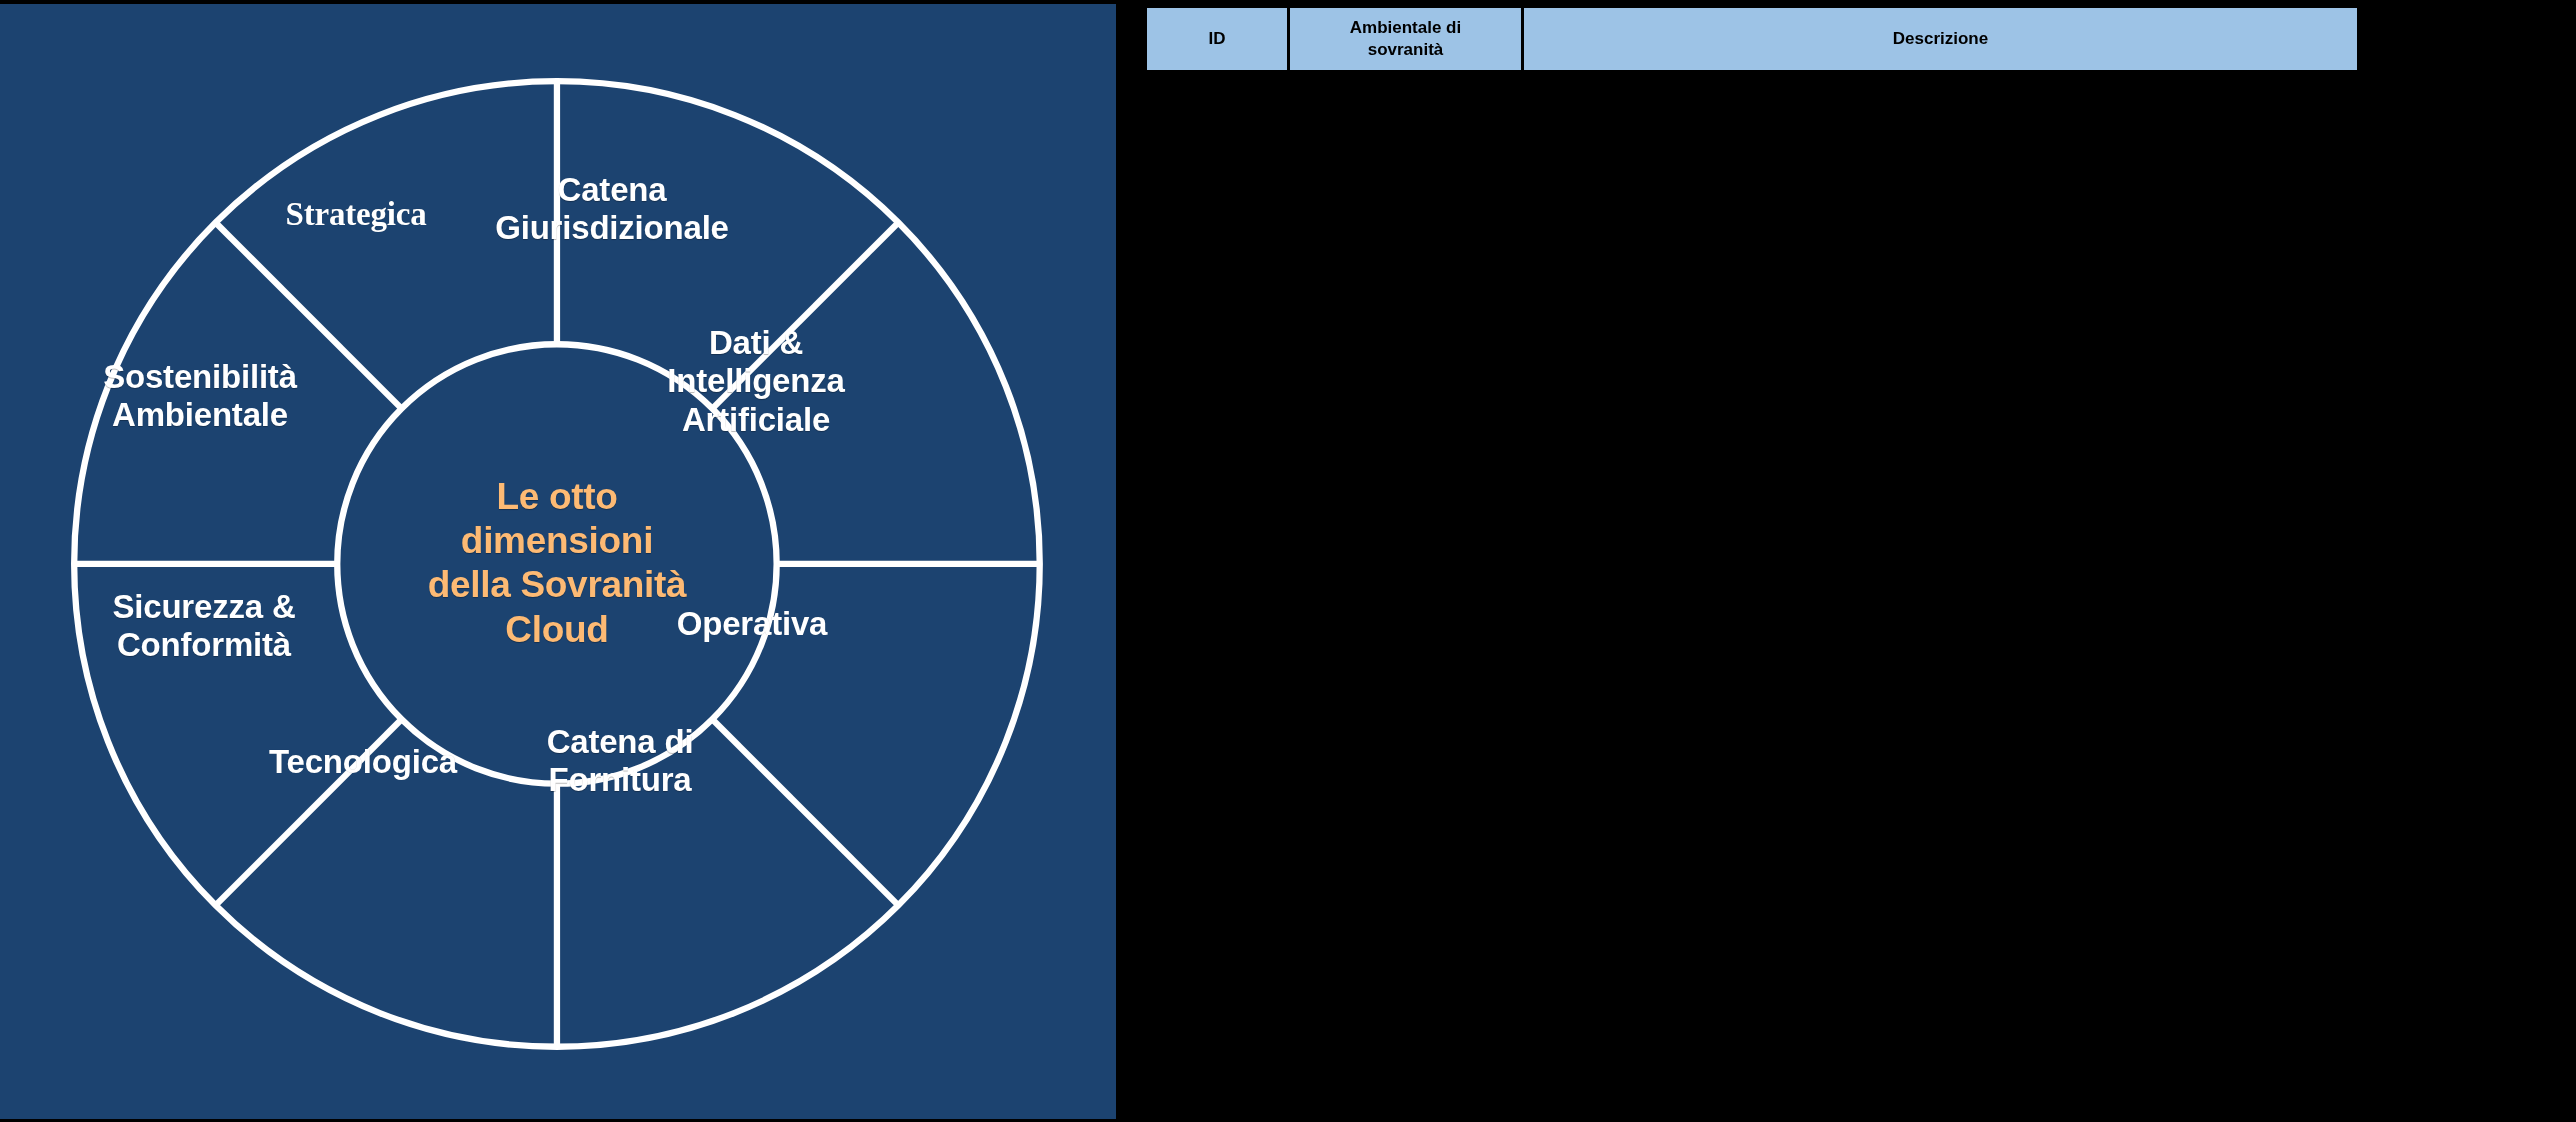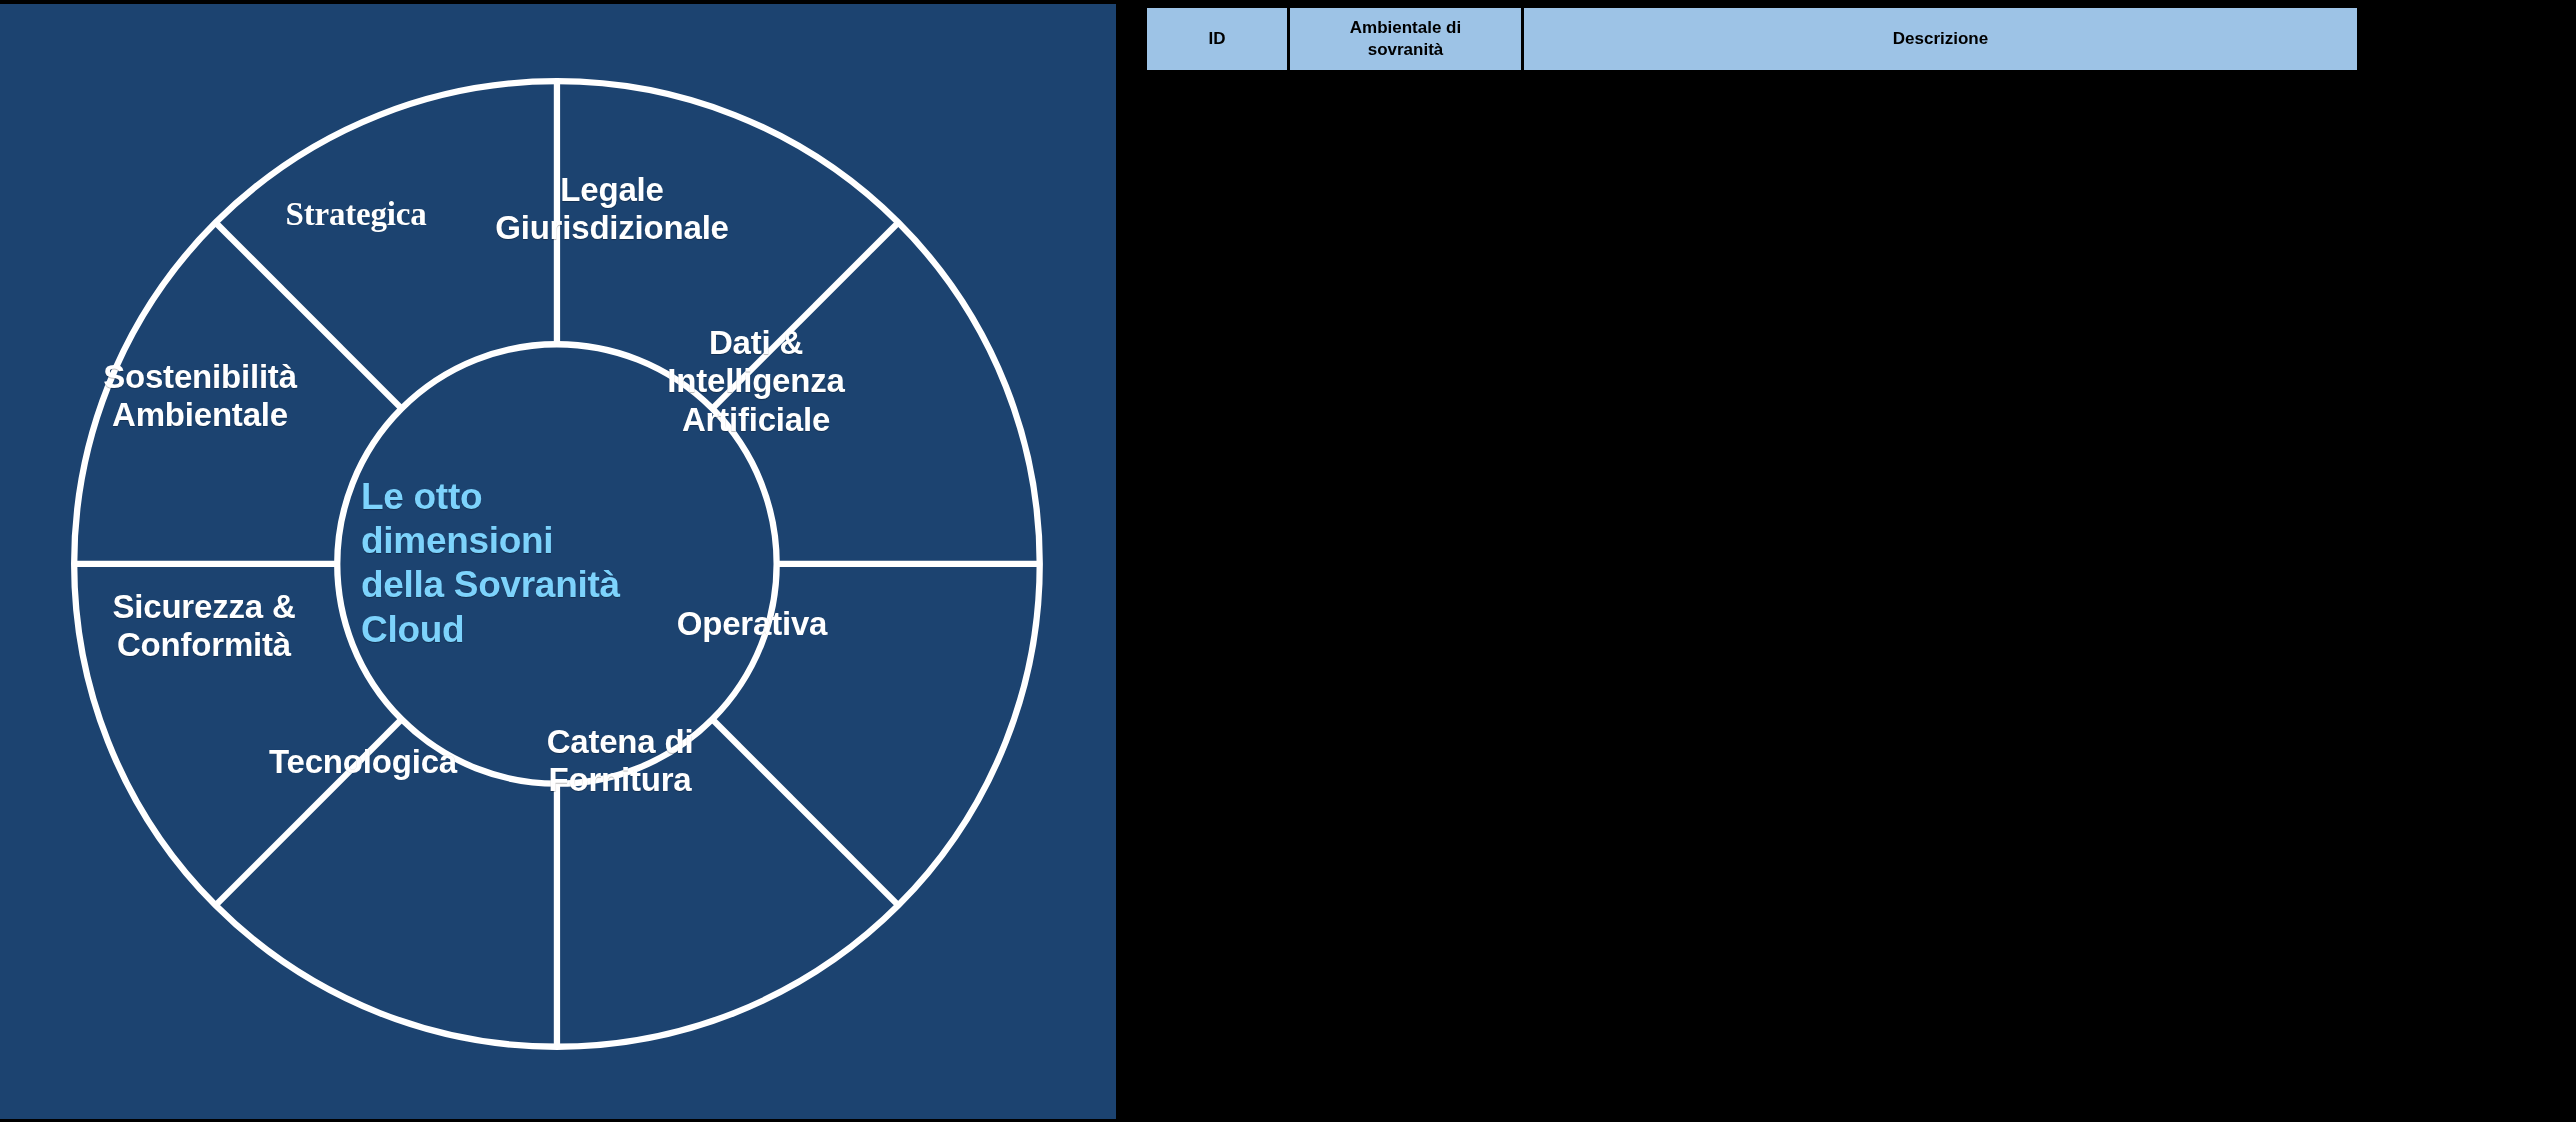--- a/index.html
+++ b/index.html
@@ -46,26 +46,26 @@
     letter-spacing: -0.2px;
     white-space: pre-line;
     transform: translate(-50%, -50%);
     text-shadow: 0 0.7px 0.7px rgba(0,0,0,0.28);
     pointer-events: none;
   }
   .seg-label.outer { font-size: 33px; }
 
   #hub-label {
     position: absolute;
-    color: #7dd3fc;
+    color: #fdba74;
     font-family: "Liberation Sans", sans-serif;
     font-weight: bold;
     font-size: 37px;
     line-height: 1.2;
-    text-align: left;
+    text-align: center;
     white-space: pre-line;
     transform: translate(-50%, -50%);
     width: 392px;
     letter-spacing: -0.3px;
     text-shadow: 0 0.7px 0.7px rgba(0,0,0,0.28);
     pointer-events: none;
   }
 
   
   #sovereignty-table {
@@ -127,21 +127,21 @@
 dimensioni
 della Sovranità
 Cloud</div>
 
   <div class="seg-label outer" style="left:752px; top:574px;margin-top:46px;">Operativa</div>
 
   <div class="seg-label outer" style="left:756px; top:378px;">Dati &amp;
 Intelligenza
 Artificiale</div>
 
-  <div class="seg-label outer" style="left:612px; top:206px;">Legale
+  <div class="seg-label outer" style="left:612px; top:206px;">Catena
 Giurisdizionale</div>
 
   <div class="seg-label outer" style="left:356px; top:210px;font-family:Liberation Serif, serif;">Strategica</div>
 
   <div class="seg-label outer" style="left:200px; top:393px;">Sostenibilità
 Ambientale</div>
 
   <div class="seg-label outer" style="left:204px; top:623px;">Sicurezza &amp;
 Conformità</div>
 

